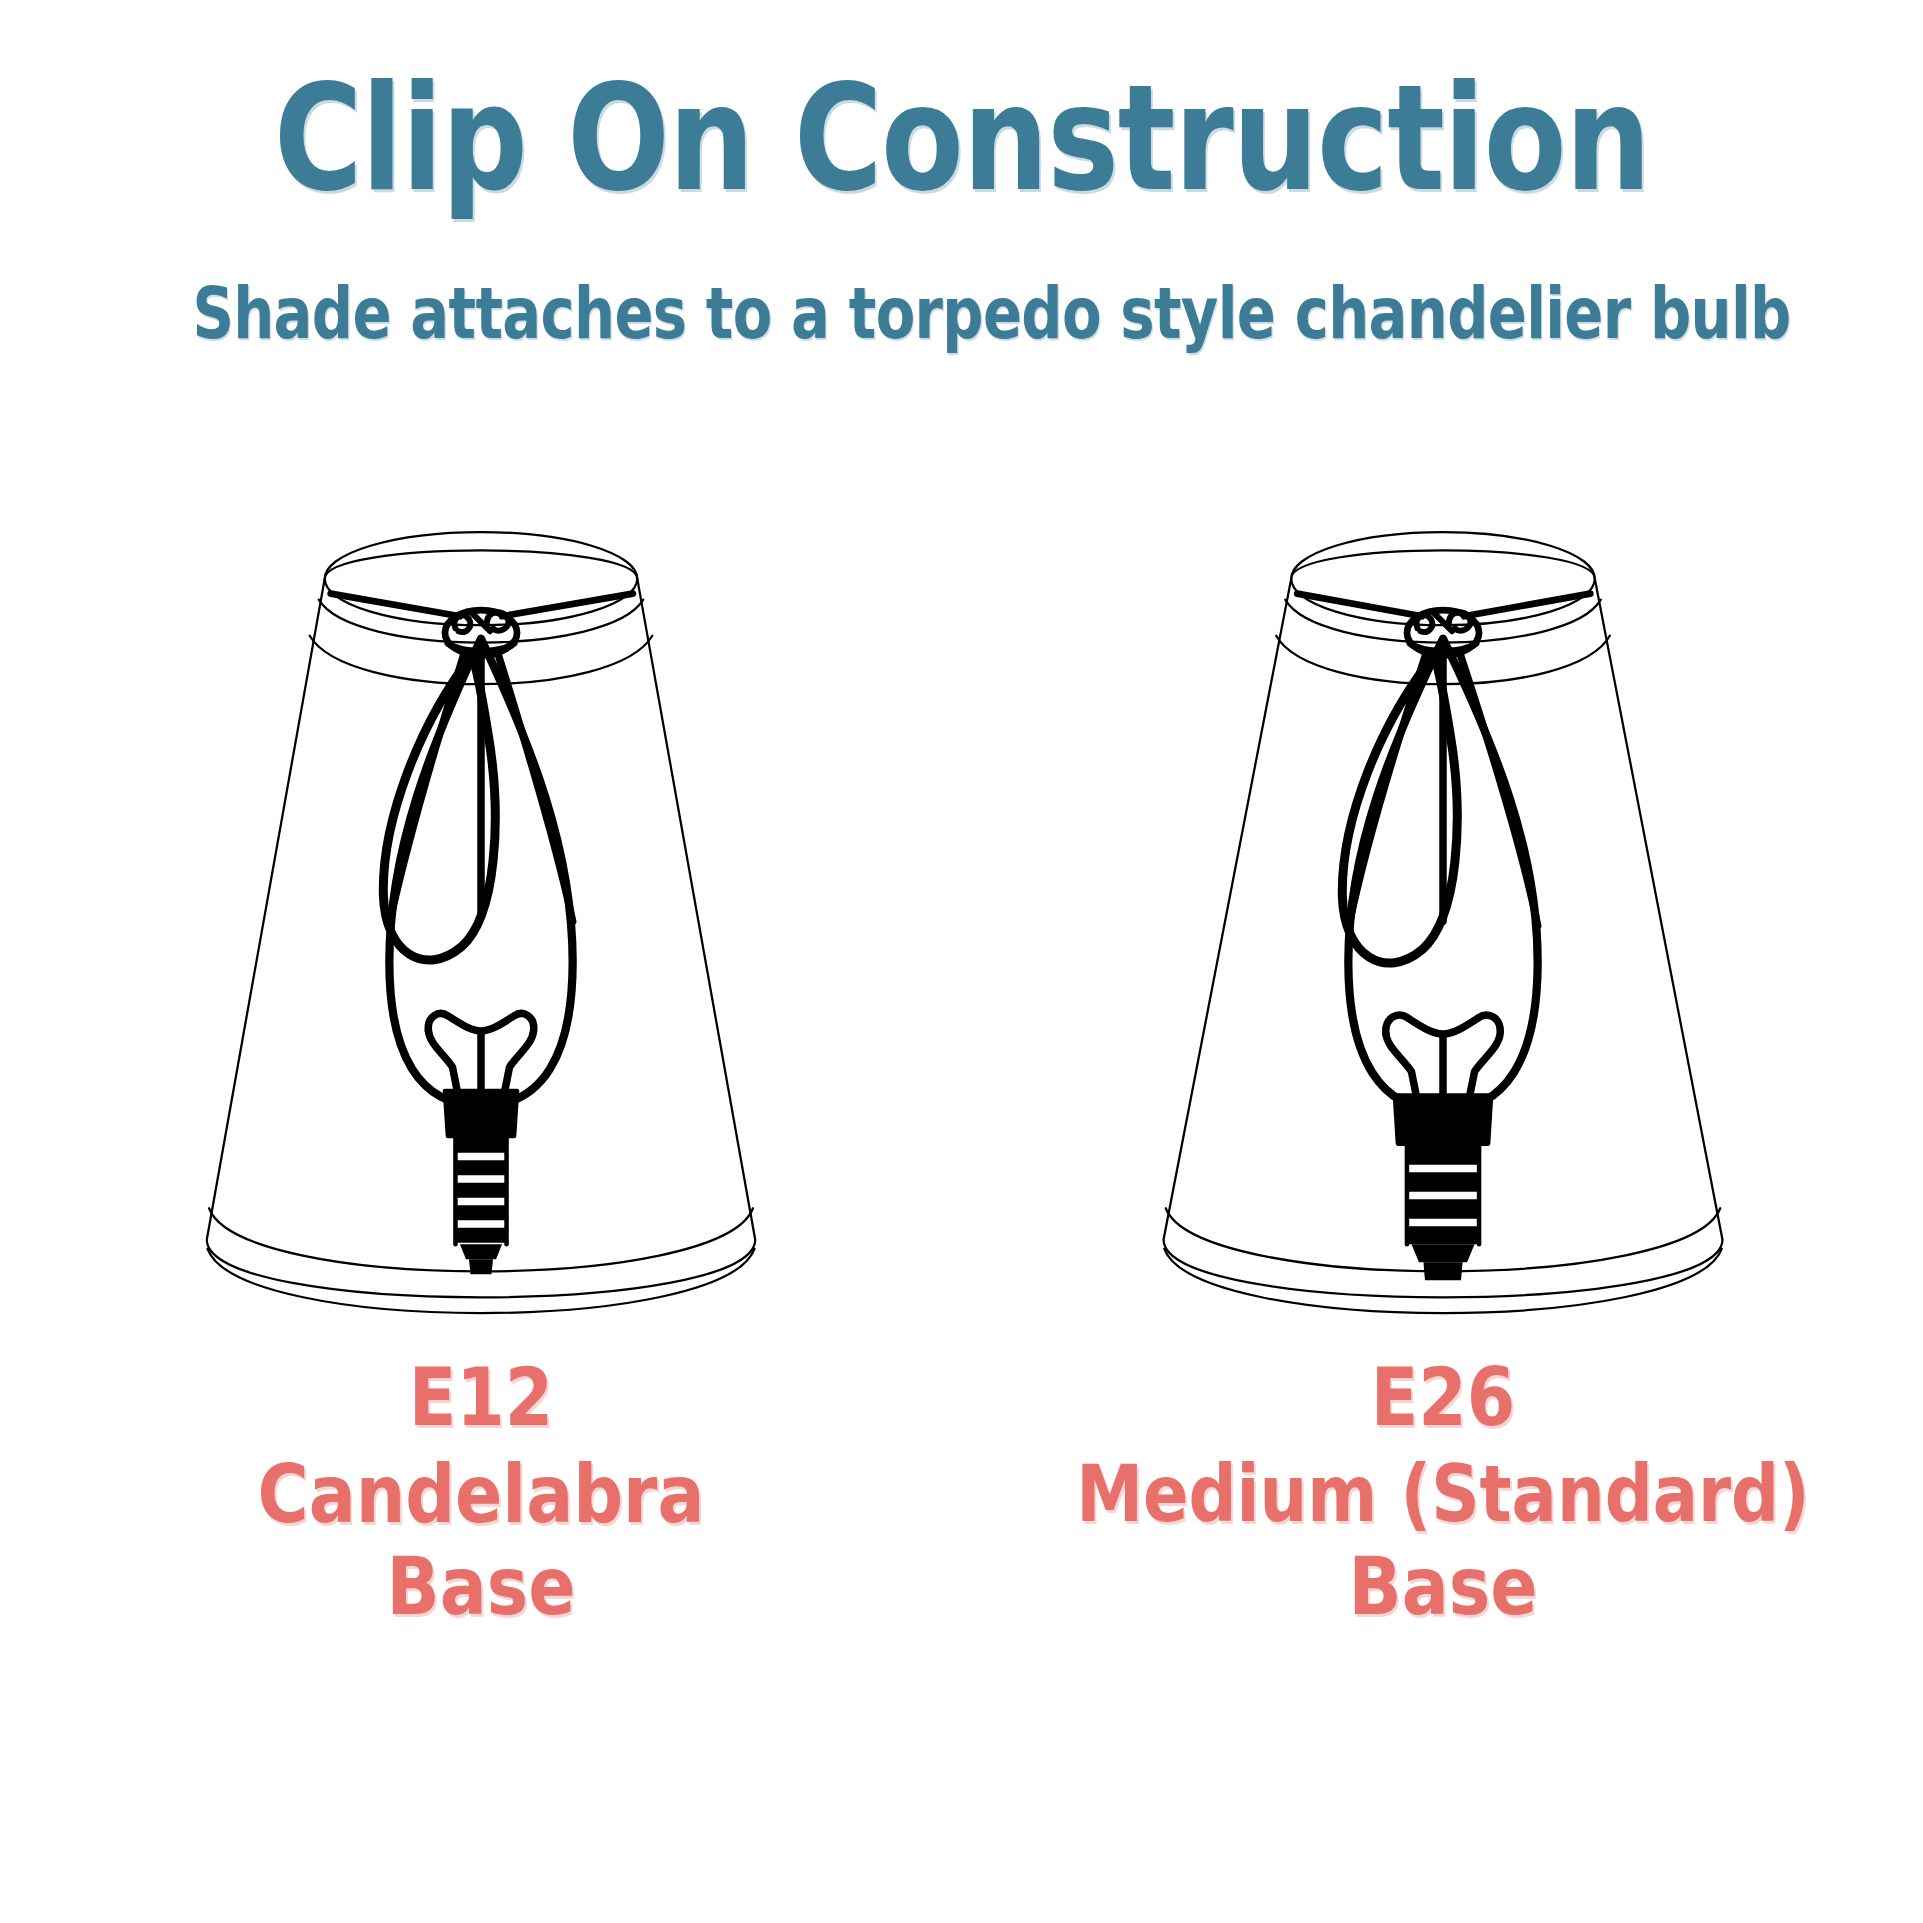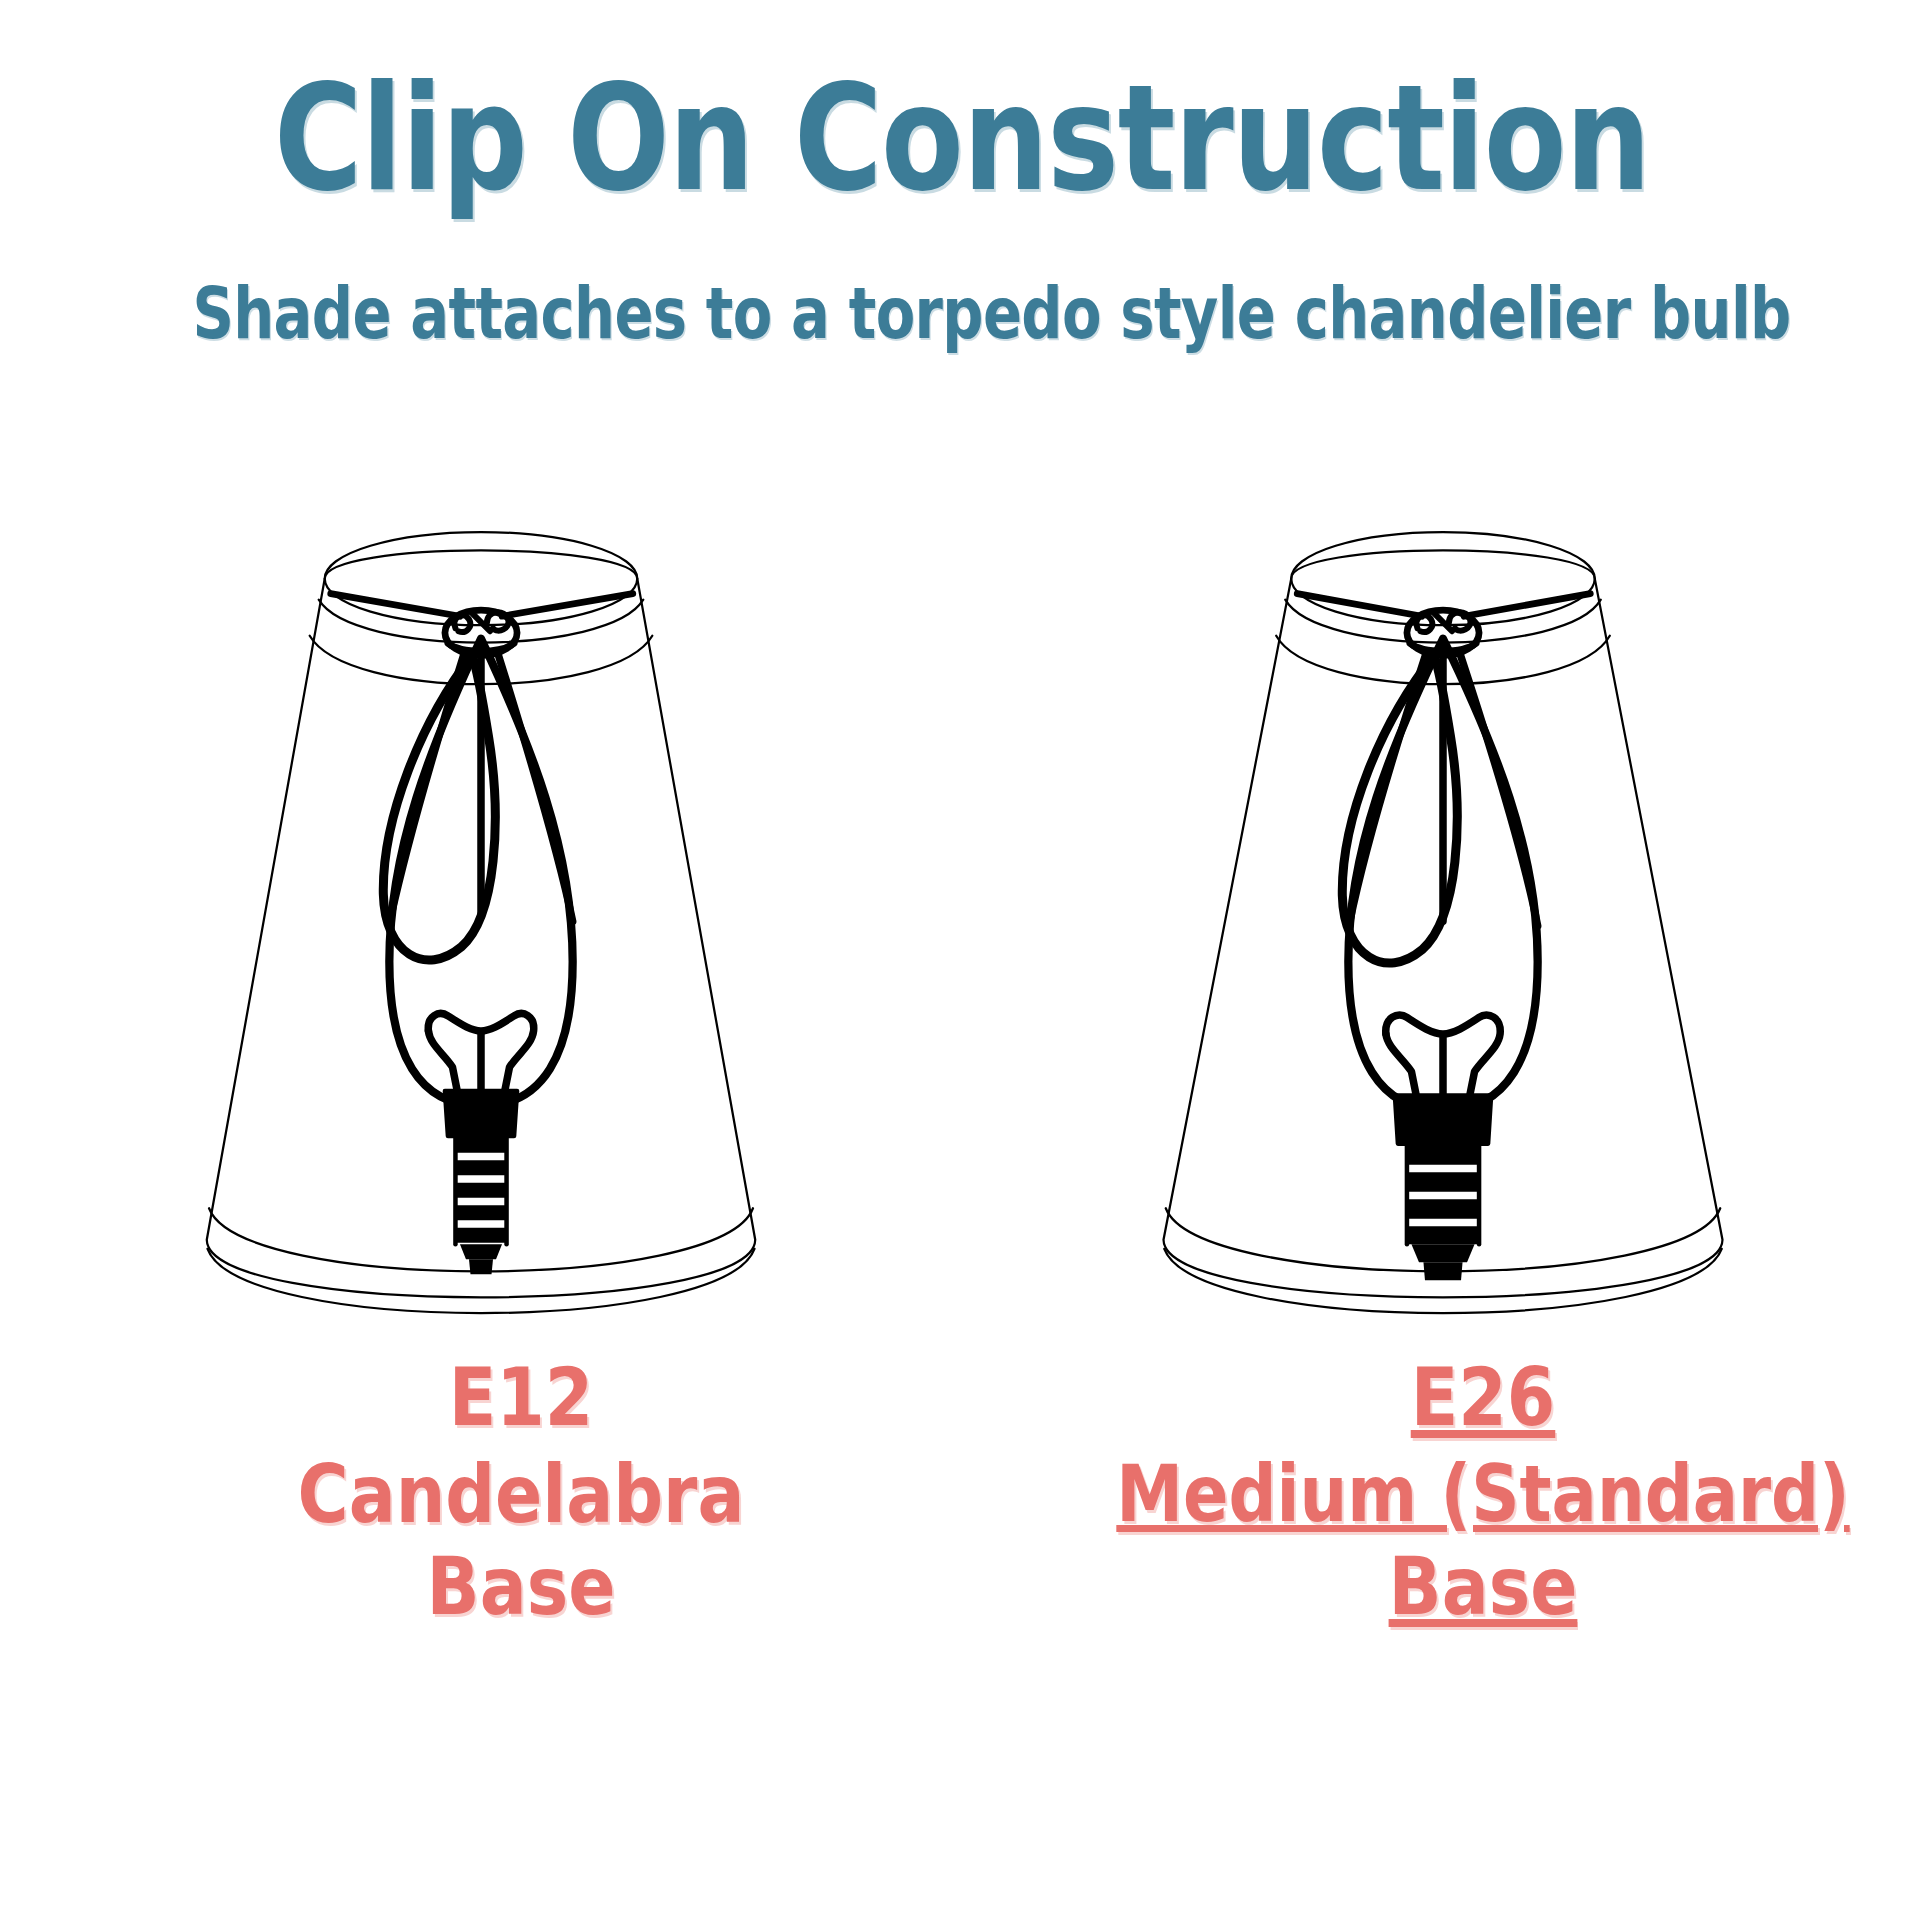--- a/index.html
+++ b/index.html
@@ -103,24 +103,23 @@
   }
   .caption {
     position: absolute;
     top: 0;
     width: 962px;
     text-align: center;
     font-family: "DejaVu Sans", sans-serif;
     font-weight: bold;
     color: #E8706B;
     text-shadow: 2.3px 3px 0 rgba(232,112,107,0.30);
-    margin-left: 40px;
   }
   .caption-left  { left: 0px; }
-  .caption-right { left: 962px; text-decoration: underline; }
+  .caption-right { left: 962px; }
 
   .caption-line {
     display: block;
     white-space: nowrap;
     transform: scaleX(0.86);
     transform-origin: 50% 50%;
   }
   .caption-code {
     font-size: 81px;
     line-height: 89px;

